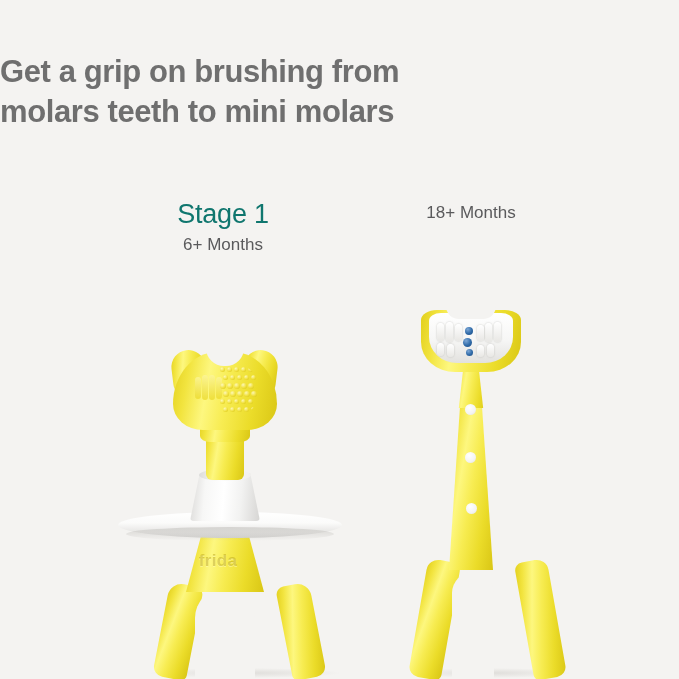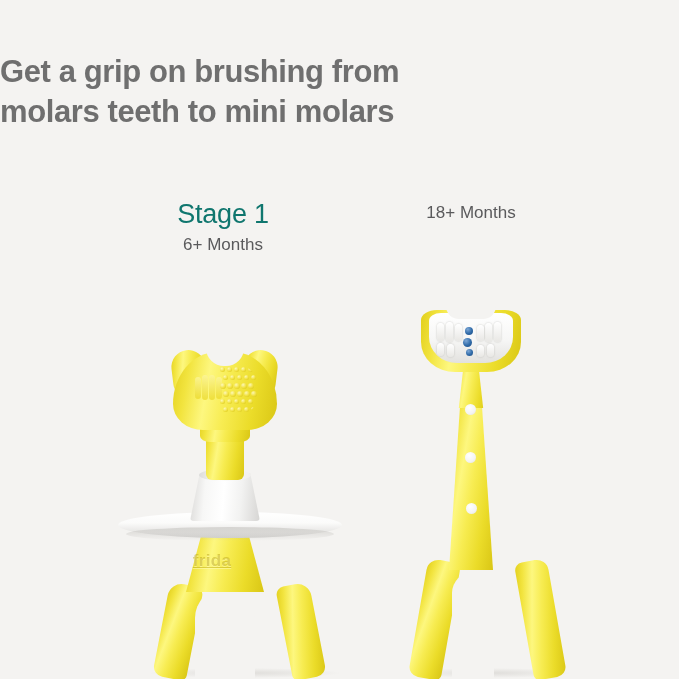--- a/index.html
+++ b/index.html
@@ -213,31 +213,30 @@
     position: absolute;
     left: 186px;
     top: 528px;
     width: 78px;
     height: 64px;
     clip-path: polygon(22% 0%, 78% 0%, 100% 100%, 0% 100%);
   }
   
   #p1-logo {
     position: absolute;
-    left: 184px;
+    left: 190px;
     top: 551px;
     width: 56px;
     text-align: center;
     font-size: 17px;
     font-weight: bold;
     letter-spacing: 0.3px;
     color: rgba(176,156,12,0.42);
     text-shadow: 0 1px 0 rgba(255,250,180,0.55);
     font-family: "Liberation Sans", sans-serif;
-    text-decoration: underline;
   }
   
   #p1-leg-l, #p1-leg-r {
     position: absolute;
     top: 584px;
     width: 34px;
     height: 95px;
   }
   #p1-leg-l {
     left: 161px;

